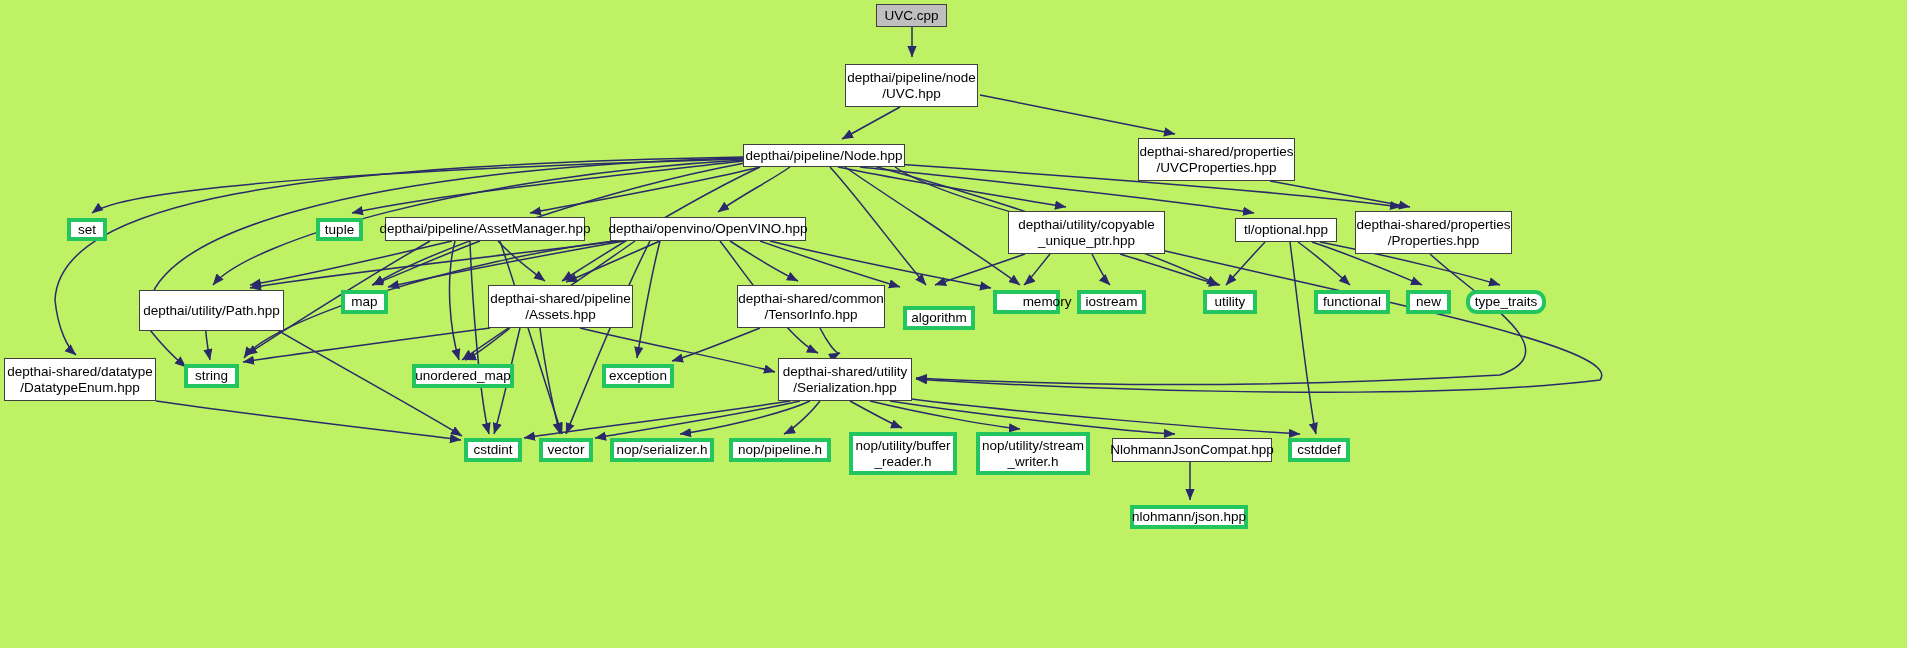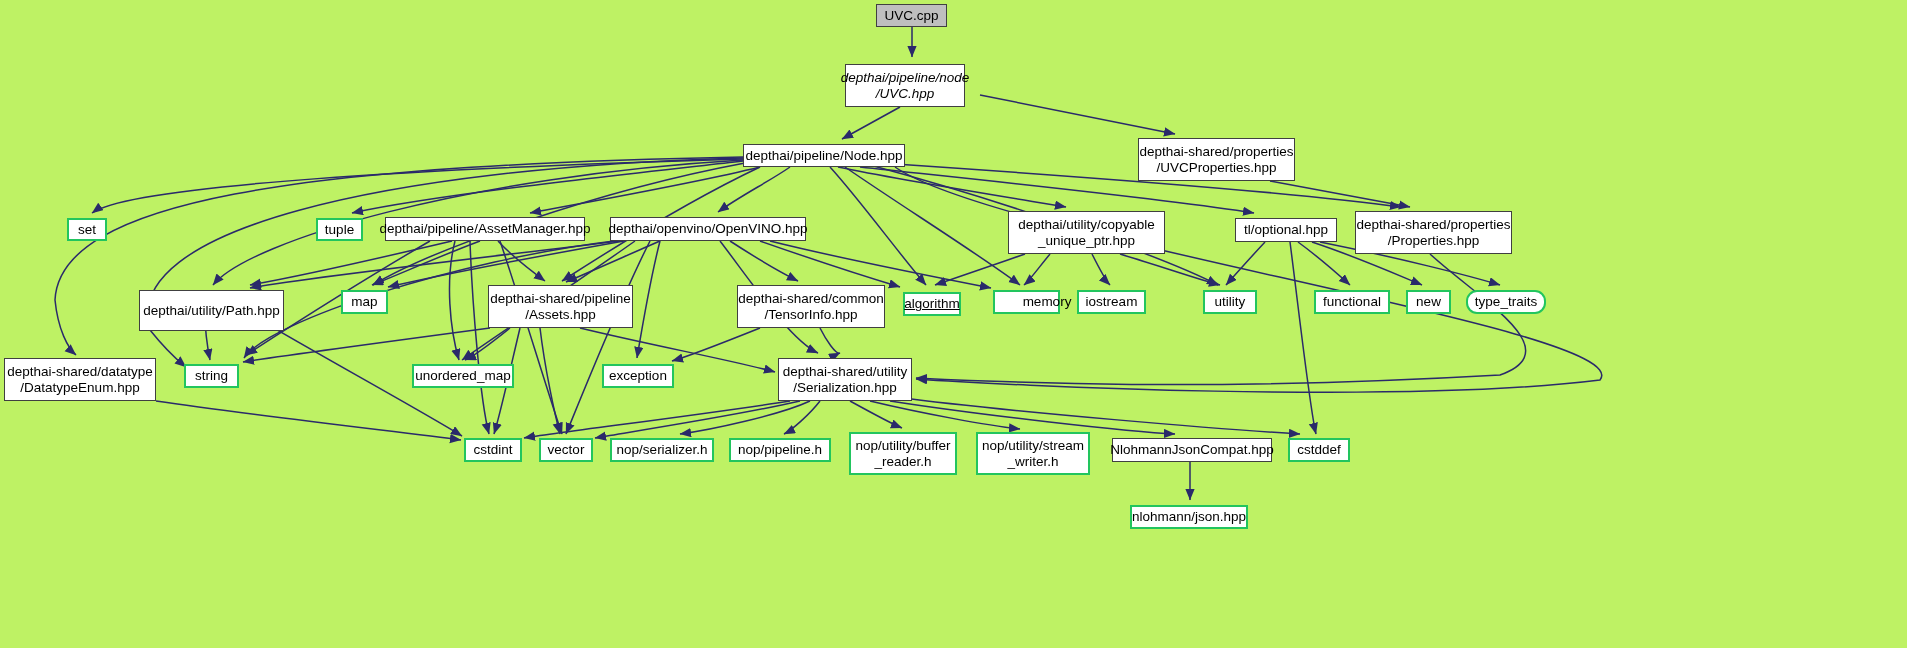--- a/index.html
+++ b/index.html
@@ -2,21 +2,21 @@
 <html><head>
 <meta charset="utf-8">
 <style>
   html,body{margin:0;padding:0;background:#ffffff;}
   #canvas{position:relative;width:1907px;height:648px;background:#bef264;
           font-family:"Liberation Sans","DejaVu Sans",sans-serif;overflow:hidden;}
   svg#edges{position:absolute;left:0;top:0;width:1907px;height:648px;}
   .node{position:absolute;box-sizing:border-box;display:flex;align-items:center;
         justify-content:center;text-align:center;line-height:1.12;
         font-size:13.5px;color:#000000;white-space:pre;}
-  .n-plain{border:2px solid #22c55e;background:#ffffff;}
+  .n-plain{border:4px solid #22c55e;background:#ffffff;}
   .n-strong{border:1.6px solid #404040;background:#ffffff;}
   .n-root{border:1.6px solid #404040;background:#bfbfbf;}
 </style>
 </head>
 <body>
 
 <div id="canvas">
   <svg id="edges" viewBox="0 0 1907 648" xmlns="http://www.w3.org/2000/svg">
     <defs>
       <marker id="arrow" markerWidth="9" markerHeight="9" refX="7.4" refY="3.1" orient="auto" markerUnits="strokeWidth">
@@ -88,41 +88,41 @@
         <path d="M 820,401 C 810,414 792,430 784,434" marker-end="url(#arrow)"></path>
         <path d="M 850,401 C 870,412 892,424 902,428" marker-end="url(#arrow)"></path>
         <path d="M 870,401 C 920,413 990,426 1020,429" marker-end="url(#arrow)"></path>
         <path d="M 890,401 C 980,415 1130,432 1175,434" marker-end="url(#arrow)"></path>
         <path d="M 895,397 C 1010,412 1230,430 1300,434" marker-end="url(#arrow)"></path>
         <path d="M 1190,462 L 1190,500" marker-end="url(#arrow)"></path>
       </g>
   </svg>
   <div id="node-layer">
       <div class="node n-root" style="left: 876px; top: 4px; width: 71px; height: 23px;">UVC.cpp</div>
-      <div class="node n-strong" style="left: 845px; top: 64px; width: 120px; height: 43px; font-style: italic;">depthai/pipeline/node
+      <div class="node n-strong" style="left: 845px; top: 64px; width: 133px; height: 43px;">depthai/pipeline/node
 /UVC.hpp</div>
       <div class="node n-strong" style="left: 743px; top: 144px; width: 162px; height: 23px;">depthai/pipeline/Node.hpp</div>
       <div class="node n-strong" style="left: 1138px; top: 138px; width: 157px; height: 43px;">depthai-shared/properties
 /UVCProperties.hpp</div>
       <div class="node n-plain" style="left: 67px; top: 218px; width: 40px; height: 23px;">set</div>
       <div class="node n-plain" style="left: 316px; top: 218px; width: 47px; height: 23px;">tuple</div>
       <div class="node n-strong" style="left: 385px; top: 217px; width: 200px; height: 24px;">depthai/pipeline/AssetManager.hpp</div>
       <div class="node n-strong" style="left: 610px; top: 217px; width: 196px; height: 24px;">depthai/openvino/OpenVINO.hpp</div>
       <div class="node n-strong" style="left: 1008px; top: 211px; width: 157px; height: 43px;">depthai/utility/copyable
 _unique_ptr.hpp</div>
       <div class="node n-strong" style="left: 1235px; top: 218px; width: 102px; height: 24px;">tl/optional.hpp</div>
       <div class="node n-strong" style="left: 1355px; top: 211px; width: 157px; height: 43px;">depthai-shared/properties
 /Properties.hpp</div>
       <div class="node n-strong" style="left: 139px; top: 290px; width: 145px; height: 41px;">depthai/utility/Path.hpp</div>
       <div class="node n-plain" style="left: 341px; top: 290px; width: 47px; height: 24px;">map</div>
       <div class="node n-strong" style="left: 488px; top: 285px; width: 145px; height: 43px;">depthai-shared/pipeline
 /Assets.hpp</div>
       <div class="node n-strong" style="left: 737px; top: 285px; width: 148px; height: 43px;">depthai-shared/common
 /TensorInfo.hpp</div>
-      <div class="node n-plain" style="left: 903px; top: 292px; width: 58px; height: 24px; text-decoration: underline;">algorithm</div>
+      <div class="node n-plain" style="left: 903px; top: 306px; width: 72px; height: 24px;">algorithm</div>
       <div class="node n-plain" style="left: 993px; top: 290px; width: 67px; height: 24px; padding-left: 41px;">memory</div>
       <div class="node n-plain" style="left: 1077px; top: 290px; width: 69px; height: 24px;">iostream</div>
       <div class="node n-plain" style="left: 1203px; top: 290px; width: 54px; height: 24px;">utility</div>
       <div class="node n-plain" style="left: 1314px; top: 290px; width: 76px; height: 24px;">functional</div>
       <div class="node n-plain" style="left: 1406px; top: 290px; width: 45px; height: 24px;">new</div>
       <div class="node n-plain" style="left: 1466px; top: 290px; width: 80px; height: 24px; border-radius: 11px;">type_traits</div>
       <div class="node n-strong" style="left: 4px; top: 358px; width: 152px; height: 43px;">depthai-shared/datatype
 /DatatypeEnum.hpp</div>
       <div class="node n-plain" style="left: 184px; top: 364px; width: 55px; height: 24px;">string</div>
       <div class="node n-plain" style="left: 412px; top: 364px; width: 102px; height: 24px;">unordered_map</div>

